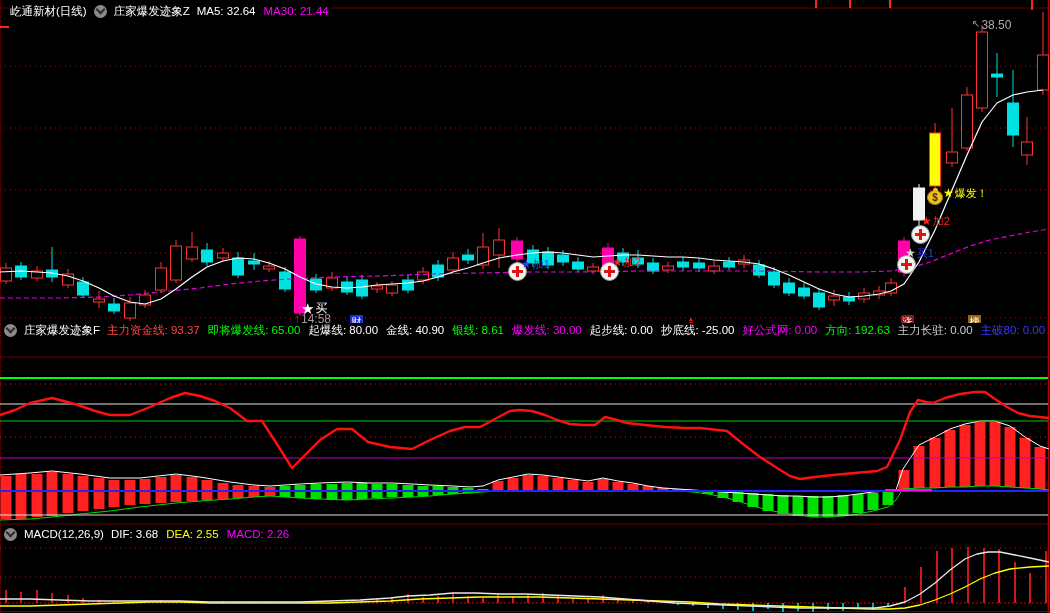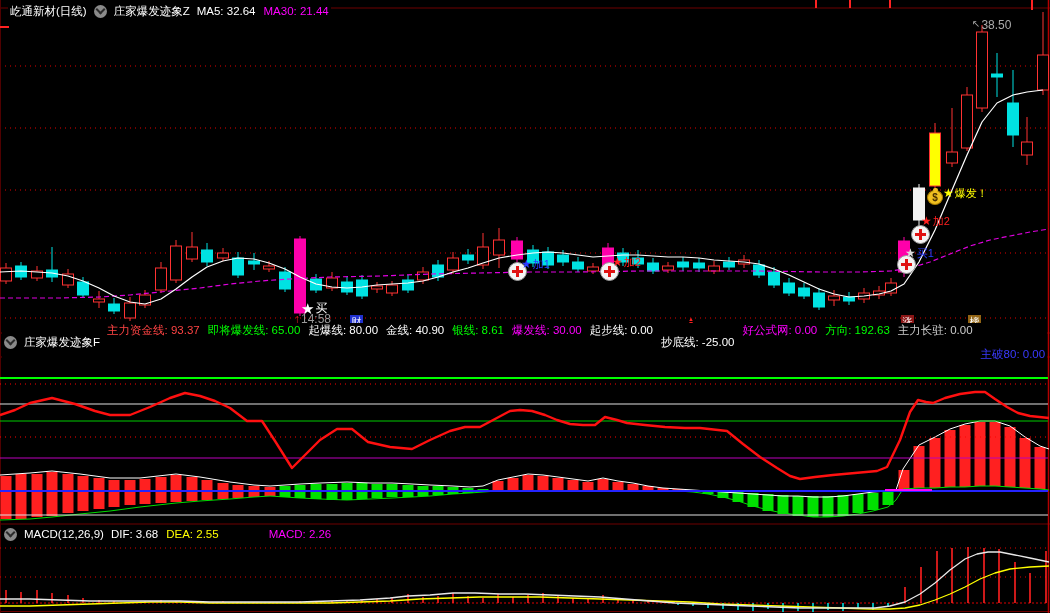--- a/index.html
+++ b/index.html
@@ -427,32 +427,32 @@
       </span>
     <span style="color:#fff;">庄家爆发迹象F</span>
     <span class="fields" id="p2-fields">
         <span style="color: rgb(255, 68, 68);">主力资金线: 93.37</span>
         <span style="color: rgb(0, 255, 0); text-align: right;">即将爆发线: 65.00</span>
         <span style="color: rgb(255, 255, 255);">起爆线: 80.00</span>
         <span style="color: rgb(255, 255, 255);">金线: 40.90</span>
         <span style="color: rgb(0, 255, 0);">银线: 8.61</span>
         <span style="color: rgb(255, 0, 255);">爆发线: 30.00</span>
         <span style="color: rgb(255, 255, 255);">起步线: 0.00</span>
-        <span style="color: rgb(255, 255, 255); margin-top: 12px;">抄底线: -25.00</span>
+        <span style="color: rgb(255, 255, 255);">抄底线: -25.00</span>
         <span style="color: rgb(255, 0, 255);">好公式网: 0.00</span>
         <span style="color: rgb(0, 255, 0);">方向: 192.63</span>
         <span style="color: rgb(204, 204, 204);">主力长驻: 0.00</span>
-        <span style="color: rgb(58, 58, 255); margin-top: 24px;">主破80: 0.00</span>
+        <span style="color: rgb(58, 58, 255);">主破80: 0.00</span>
       </span>
   </div>
 
   <div class="hdr" style="left:2px;top:527px;">
     <span class="chev">
         <i></i>
       </span>
     <span style="color:#fff;">MACD(12,26,9)</span>
     <span class="fields" id="macd-fields">
         <span style="color: rgb(255, 255, 255);">DIF: 3.68</span>
         <span style="color: rgb(255, 255, 0);">DEA: 2.55</span>
-        <span style="color: rgb(255, 0, 255); margin-left: 42px;">MACD: 2.26</span>
+        <span style="color: rgb(255, 0, 255);">MACD: 2.26</span>
       </span>
   </div>
 </div>
 
 </body></html>

